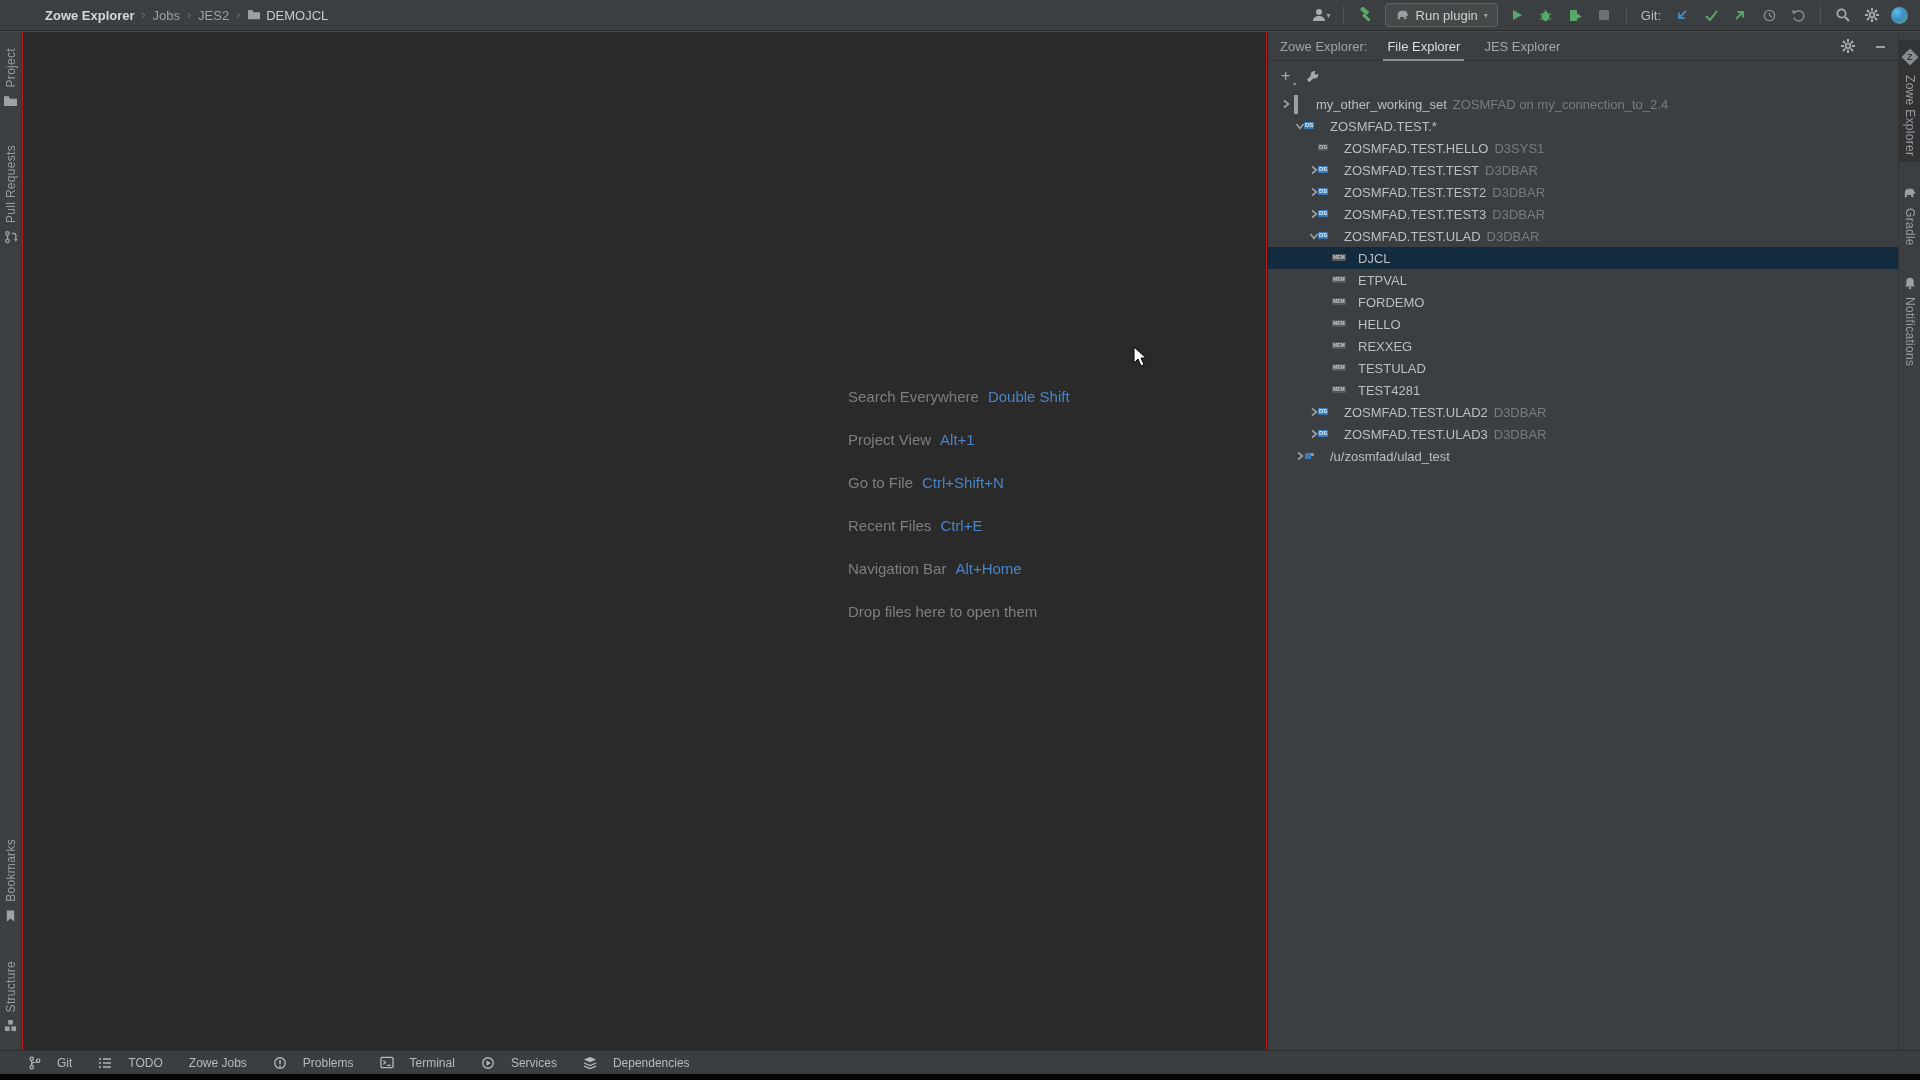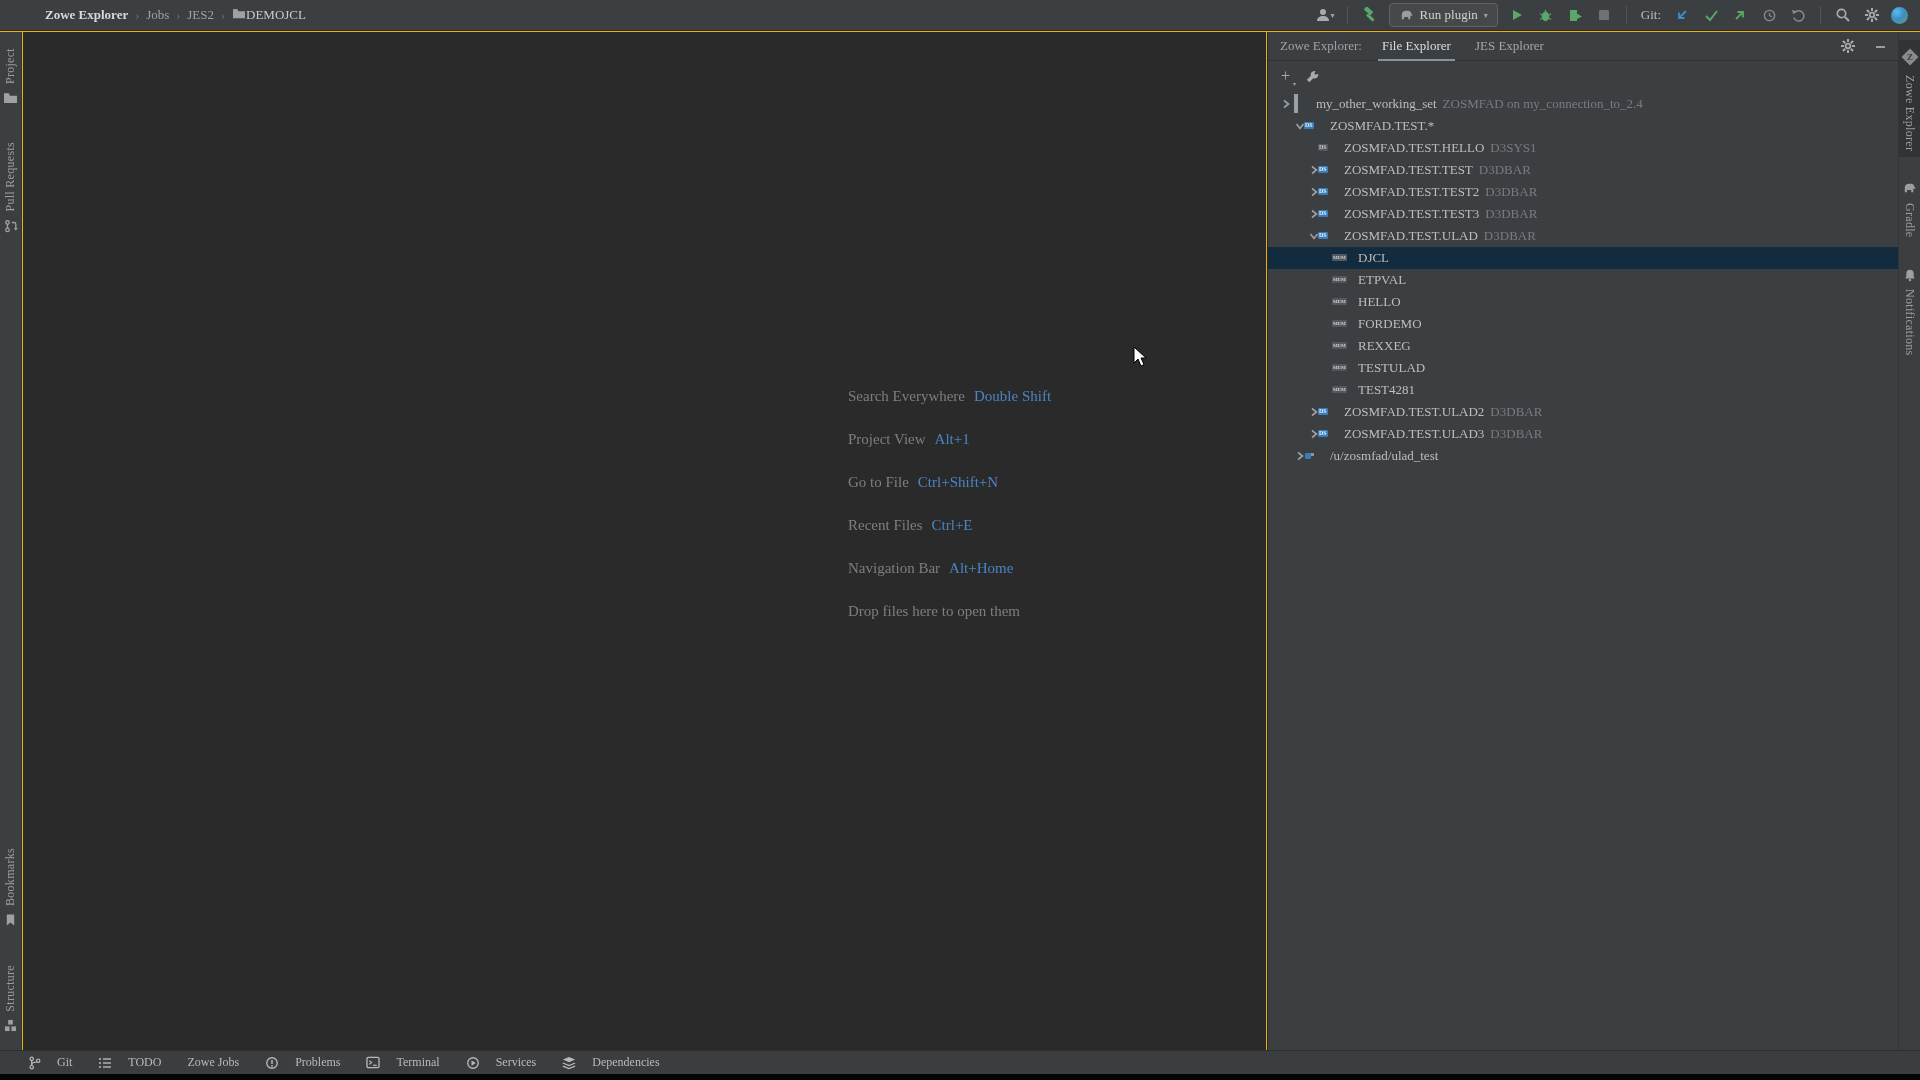--- a/index.html
+++ b/index.html
@@ -1,27 +1,27 @@
 <!DOCTYPE html>
 <html><head>
 <meta charset="utf-8">
 <style>
   * { margin:0; padding:0; box-sizing:border-box; }
   html,body { width:1920px; height:1080px; overflow:hidden; background:#2a2b2c;
               font-family:"Liberation Sans", sans-serif; -webkit-font-smoothing:antialiased; }
-  .app { position:relative; width:1920px; height:1080px; background:#eab308;font-family:Liberation Serif, serif; }
+  .app { position:relative; width:1920px; height:1080px; background:#b91c1c; }
 
   
   .top-bar { position:absolute; left:0; top:0; width:1920px; height:31px;
              background:#3c3f41; border-bottom:1px solid #2a2a2a;
              display:flex; align-items:center; justify-content:space-between; }
   .breadcrumb { display:flex; align-items:center; gap:7px; padding-left:45px; font-size:13px; color:#9fa2a5; }
   .crumb-root { color:#d6d8da; font-weight:bold; }
   .crumb-sep { color:#6f7275; font-size:12px; }
-  .crumb-cur { color:#c8cacc; display:flex; align-items:flex-start; }
+  .crumb-cur { color:#c8cacc; display:flex; align-items:flex-start; gap:5px; }
   .main-toolbar { display:flex; align-items:center; gap:9px; padding-right:12px; }
   .tb-sep { width:1px; height:18px; background:#515456; margin:0 3px; }
   .tb-btn { display:flex; align-items:center; justify-content:center; min-width:20px; height:22px; border-radius:3px; cursor:default; }
   .run-pill { display:flex; align-items:center; gap:6px; border:1px solid #5f6265; background:#45494a;
               border-radius:4px; height:24px; padding:0 9px; color:#d0d2d4; font-size:13px; }
   .caret { color:#9da0a3; font-size:8px; }
   .git-label { color:#b9bbbd; font-size:13px; margin:0 2px;text-align:right; }
   .avatar { width:17px; height:17px; border-radius:50%;
             background:radial-gradient(circle at 35% 30%, #59c0e8 0%, #3f8cc5 45%, #59a869 100%); }
 
@@ -466,28 +466,28 @@
           <span class="row-icon">
             <span class="icon-wrap" style="display: inline-block;"><span class="i-page"></span><span class="badge badge-mem">MEM</span></span>
           </span>
           <span>ETPVAL</span>
         </div>
         <div class="tree-row" style="padding-left: 52px;">
           <span class="chev-slot"></span>
           <span class="row-icon">
             <span class="icon-wrap" style="display: inline-block;"><span class="i-page"></span><span class="badge badge-mem">MEM</span></span>
           </span>
+          <span>FORDEMO</span>
+        </div>
+        <div class="tree-row" style="padding-left: 52px;">
+          <span class="chev-slot"></span>
+          <span class="row-icon">
+            <span class="icon-wrap" style="display: inline-block;"><span class="i-page"></span><span class="badge badge-mem">MEM</span></span>
+          </span>
           <span>HELLO</span>
-        </div>
-        <div class="tree-row" style="padding-left: 52px;">
-          <span class="chev-slot"></span>
-          <span class="row-icon">
-            <span class="icon-wrap" style="display: inline-block;"><span class="i-page"></span><span class="badge badge-mem">MEM</span></span>
-          </span>
-          <span>FORDEMO</span>
         </div>
         <div class="tree-row" style="padding-left: 52px;">
           <span class="chev-slot"></span>
           <span class="row-icon">
             <span class="icon-wrap" style="display: inline-block;"><span class="i-page"></span><span class="badge badge-mem">MEM</span></span>
           </span>
           <span>REXXEG</span>
         </div>
         <div class="tree-row" style="padding-left: 52px;">
           <span class="chev-slot"></span>

